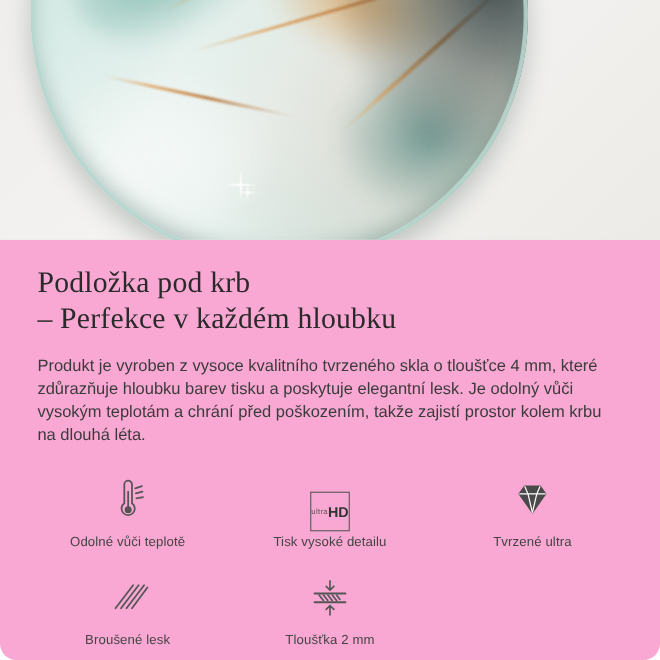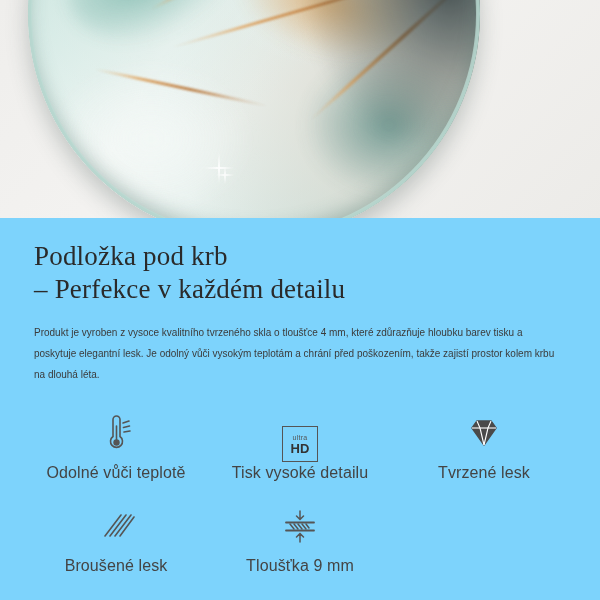--- a/index.html
+++ b/index.html
@@ -11,21 +11,22 @@
     height: 600px;
     background: #ffffff;
     font-family: "Liberation Sans", sans-serif;
     overflow: hidden;
   }
 
   .page {
     position: relative;
     width: 600px;
     height: 600px;
-    background: #7dd3fc;
+    background: #f9a8d4;
+    border-radius: 15px;
   }
 
   
   .hero {
     position: relative;
     width: 600px;
     height: 218px;
     overflow: hidden;
     background: #f2f2f0;
   }
@@ -129,21 +130,21 @@
     line-height: 33px;
     color: #2a2a2a;
     font-weight: 400;
     margin: 0 0 16px 0;
     letter-spacing: .2px;
   }
   .headline .line2 { display: block; }
 
   .paragraph {
     font-family: "Liberation Sans", sans-serif;
-    font-size: 10px;
+    font-size: 15px;
     line-height: 21px;
     color: #3b3b3b;
     margin: 0;
     max-width: 540px;
   }
 
   
   .features {
     margin-top: 26px;
     padding: 0 24px;
@@ -159,32 +160,32 @@
     justify-content: flex-start;
   }
   .feature-icon {
     height: 44px;
     display: flex;
     align-items: center;
     justify-content: center;
   }
   .feature-label {
     margin-top: 9px;
-    font-size: 16px;
+    font-size: 12px;
     color: #444;
     text-align: center;
     letter-spacing: .1px;
   }
 
   .ultrahd-box {
     width: 34px;
     height: 34px;
     border: 1.6px solid #555;
     display: flex;
-    flex-direction: column;
+    flex-direction: row;
     align-items: center;
     justify-content: center;
     line-height: 1;
     margin-top: 22px;
   }
   .ultrahd-box .u1 { font-size: 7px; color: #555; letter-spacing: .3px; }
   .ultrahd-box .u2 { font-size: 13px; font-weight: bold; color: #333; margin-top: 1px; }
 </style>
 </head>
 <body>
@@ -211,21 +212,21 @@
       <div class="disc-edge"></div>
       <div class="disc-rim"></div>
     </div>
     <div class="glass-shine"></div>
     <div class="glass-shine b"></div>
   </div>
 
   <div class="content">
     <h1 class="headline">
       <span>Podložka pod krb</span>
-      <span class="line2">– Perfekce v každém detailu</span>
+      <span class="line2">– Perfekce v každém hloubku</span>
     </h1>
     <p class="paragraph">Produkt je vyroben z vysoce kvalitního tvrzeného skla o tloušťce 4 mm, které zdůrazňuje hloubku barev tisku a poskytuje elegantní lesk. Je odolný vůči vysokým teplotám a chrání před poškozením, takže zajistí prostor kolem krbu na dlouhá léta.</p>
   </div>
 
   <div class="features">
 
     <div class="feature">
       <div class="feature-icon">
         <svg width="40" height="42" viewBox="0 0 40 42" fill="none" stroke="#555" stroke-width="1.6" stroke-linecap="round">
           <path d="M17 7.5a3.5 3.5 0 0 1 7 0v17a6 6 0 1 1-7 0z"></path>
@@ -252,21 +253,21 @@
 
     <div class="feature">
       <div class="feature-icon">
         <svg width="42" height="40" viewBox="0 0 42 40" fill="none" stroke="#444" stroke-width="1.4" stroke-linejoin="round">
           <path d="M9 15 L14 8 H28 L33 15 L21 32 Z" fill="#4a4a4a" stroke="#4a4a4a"></path>
           <path d="M9 15 H33" stroke="#ffffff" stroke-width="1.1"></path>
           <path d="M14 8 L17 15 L21 32" stroke="#ffffff" stroke-width="1.1"></path>
           <path d="M28 8 L25 15 L21 32" stroke="#ffffff" stroke-width="1.1"></path>
         </svg>
       </div>
-      <div class="feature-label">Tvrzené lesk</div>
+      <div class="feature-label">Tvrzené ultra</div>
     </div>
 
     <div class="feature">
       <div class="feature-icon">
         <svg width="42" height="40" viewBox="0 0 42 40" fill="none" stroke="#555" stroke-width="1.6" stroke-linecap="round">
           <path d="M10 30 L26 9"></path>
           <path d="M15 30 L31 9"></path>
           <path d="M20 30 L36 9"></path>
           <path d="M25 30 L39 11"></path>
         </svg>
@@ -277,17 +278,17 @@
     <div class="feature">
       <div class="feature-icon">
         <svg width="44" height="40" viewBox="0 0 44 40" fill="none" stroke="#555" stroke-width="1.5" stroke-linecap="round">
           <line x1="8" y1="16.5" x2="36" y2="16.5" stroke-width="1.8"></line>
           <line x1="8" y1="24.5" x2="36" y2="24.5" stroke-width="1.8"></line>
           <path d="M16 18 L20 23 M20 18 L24 23 M24 18 L28 23 M12 18 L16 23 M28 18 L31 22"></path>
           <path d="M22 5 V13 M18.5 10 L22 13.5 L25.5 10"></path>
           <path d="M22 36 V28 M18.5 31 L22 27.5 L25.5 31"></path>
         </svg>
       </div>
-      <div class="feature-label">Tloušťka 9 mm</div>
+      <div class="feature-label">Tloušťka 2 mm</div>
     </div>
 
   </div>
 </div>
 
 </body></html>

